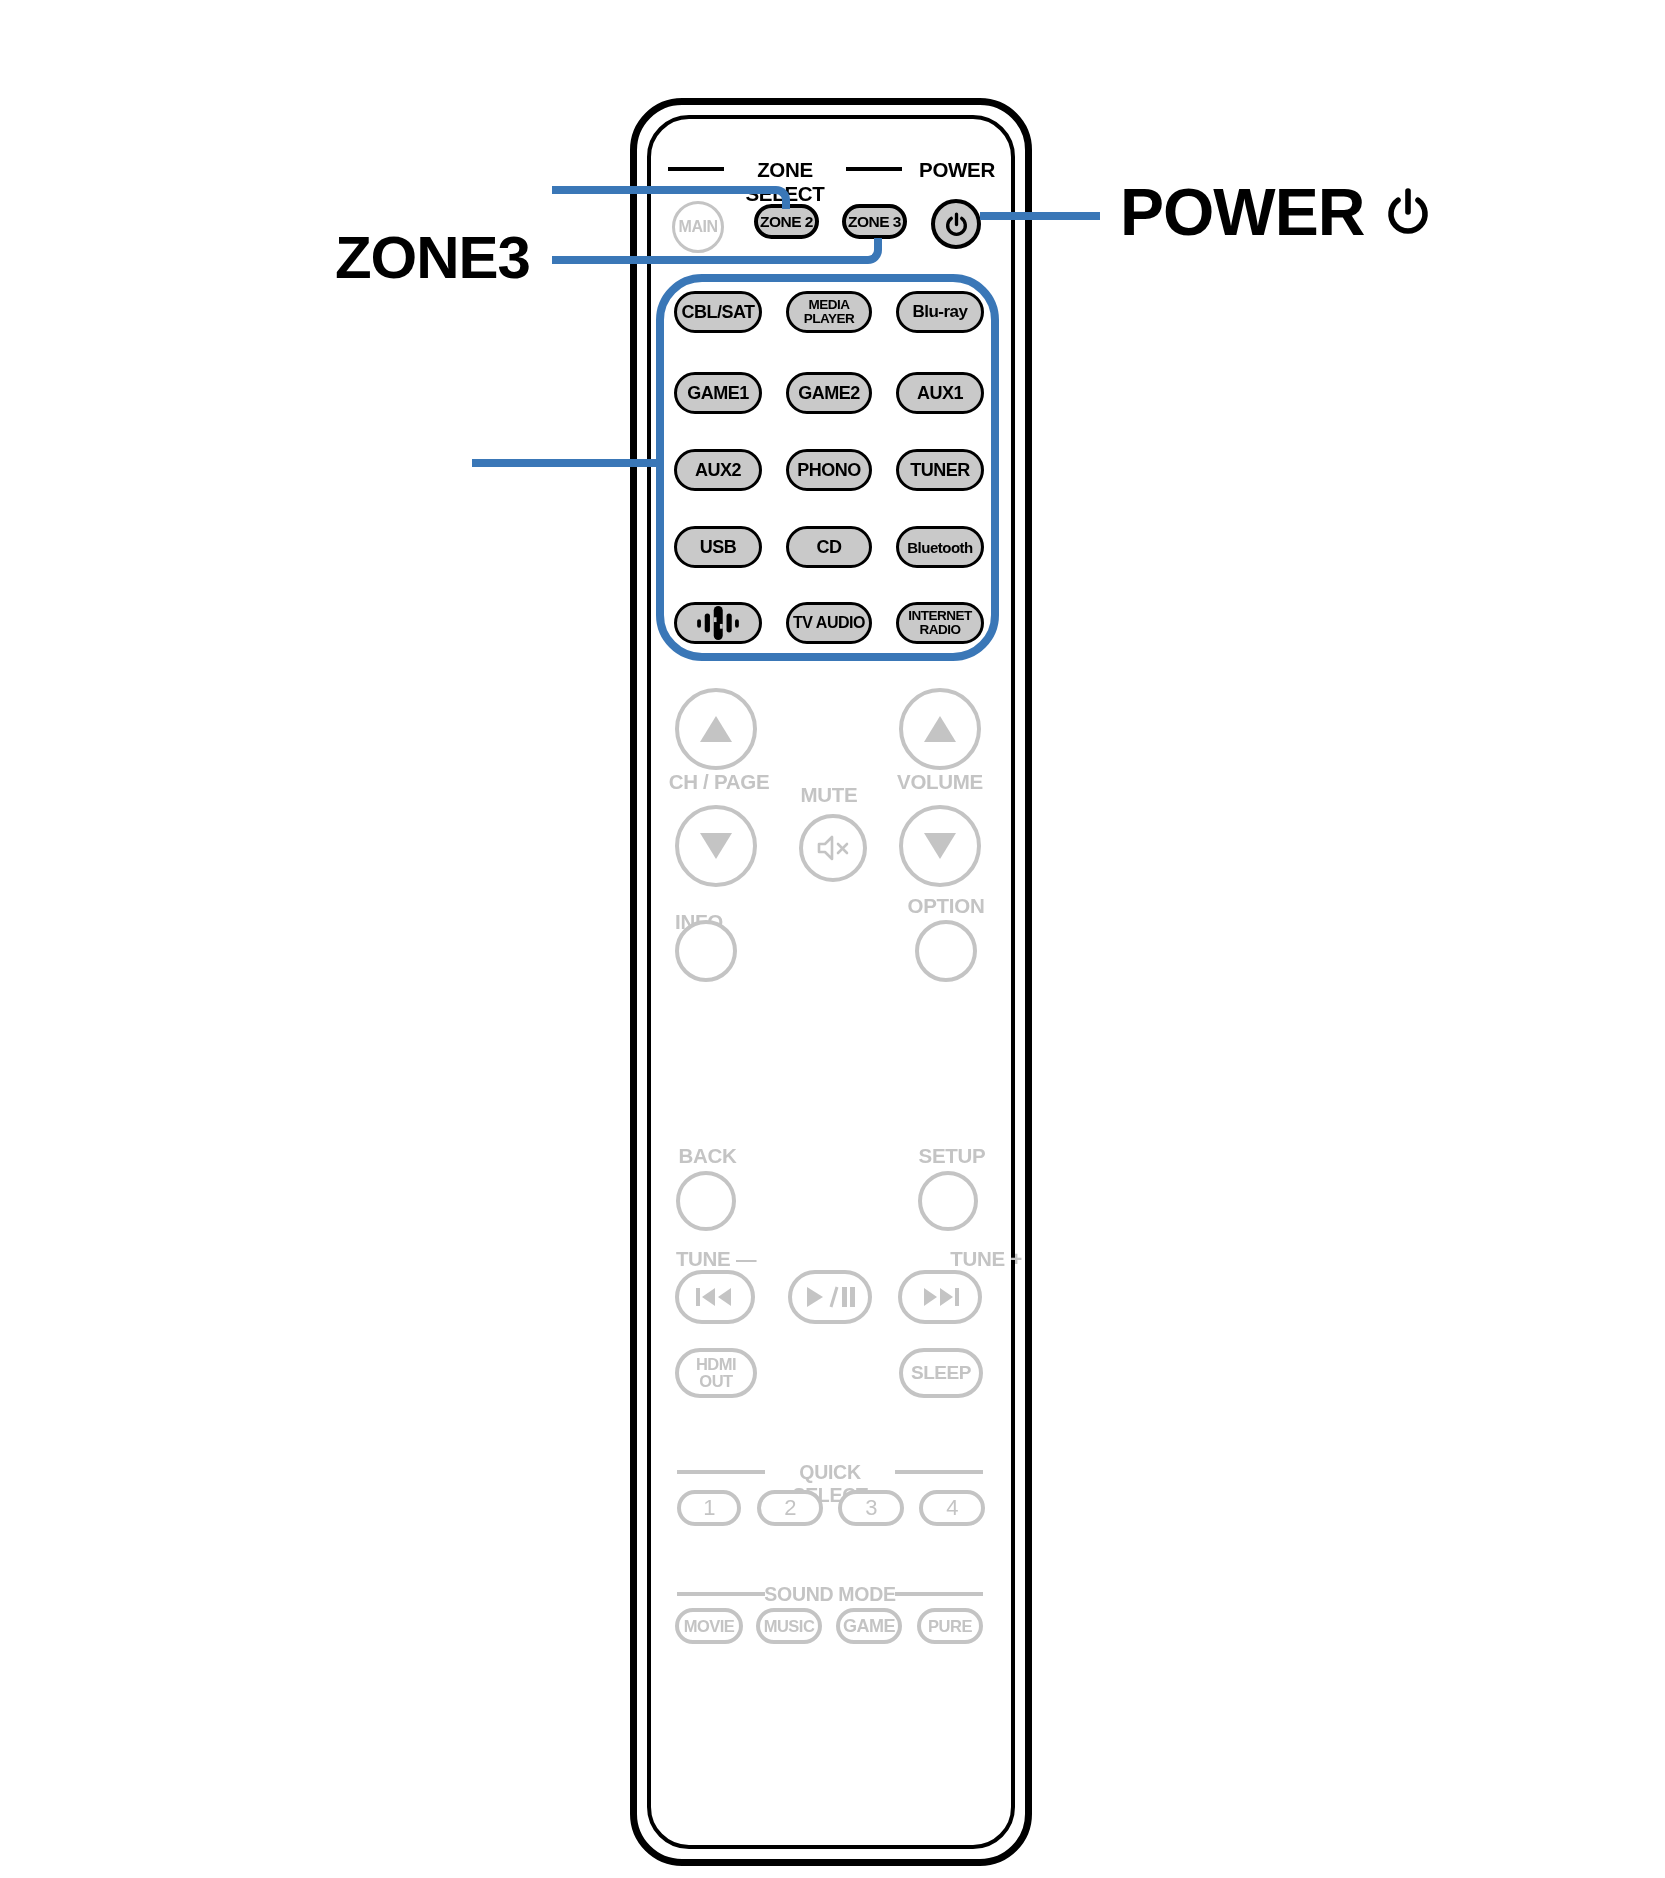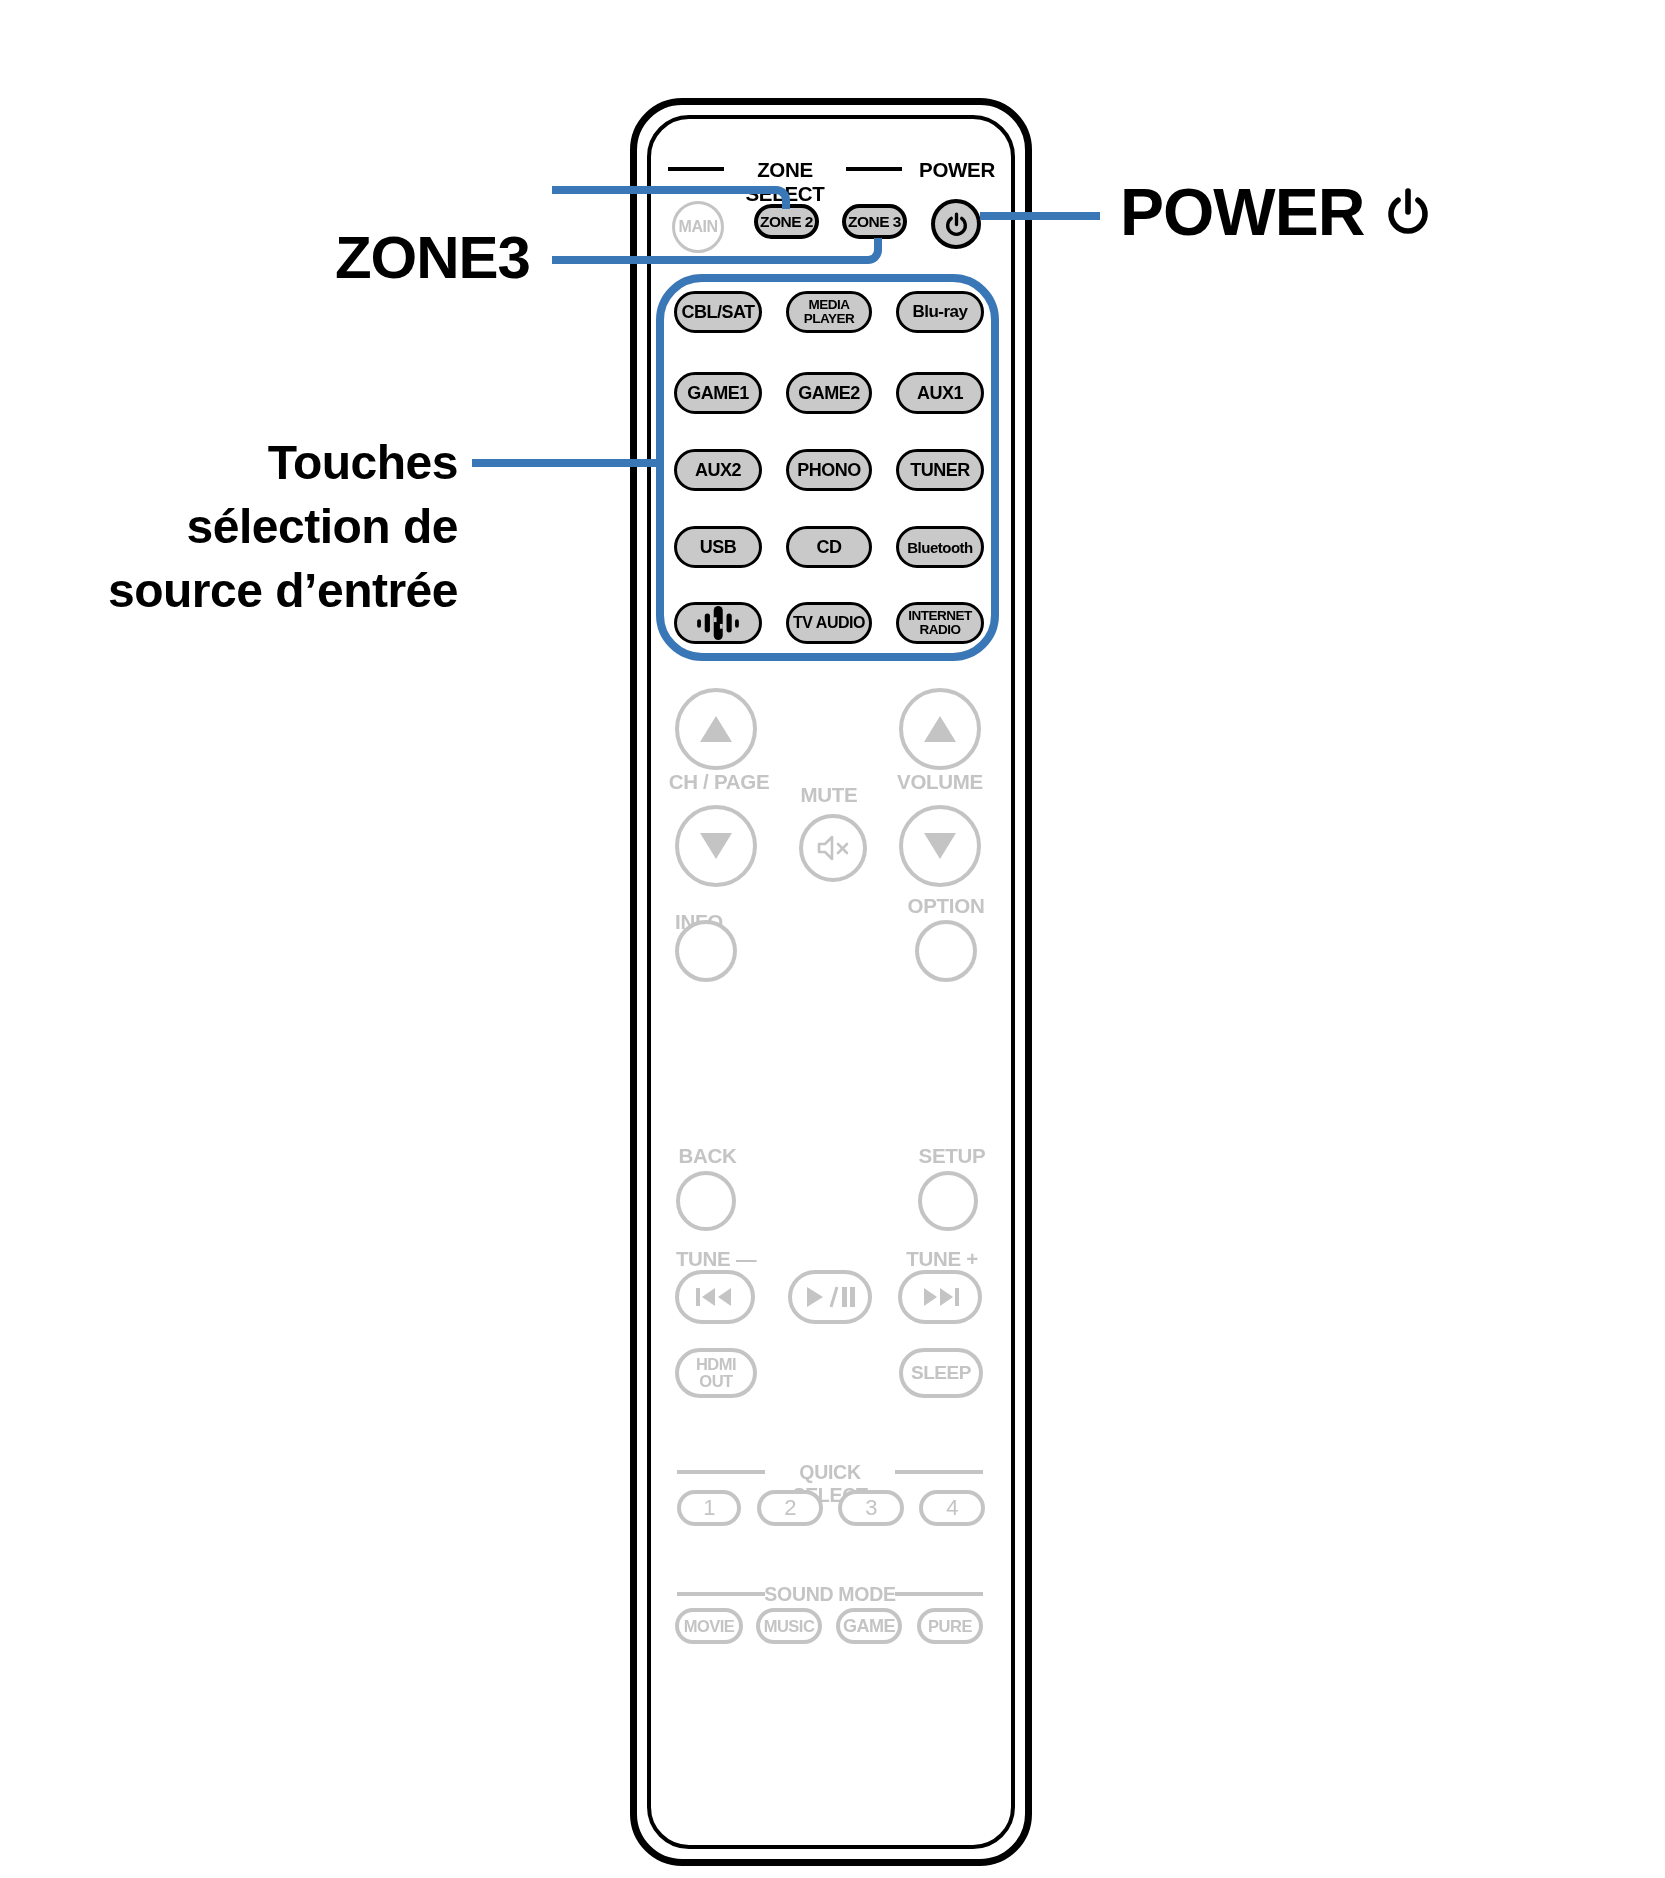--- a/index.html
+++ b/index.html
@@ -195,21 +195,21 @@
   <div class="abs glabel" style="left:886px;top:894px;width:120px;">OPTION</div>
   <div class="abs circ-i" style="left:915px;top:920px;width:62px;height:62px;"></div>
 
 
   <div class="abs glabel" style="left:652px;top:1144px;width:100px;padding-left:11px;">BACK</div>
   <div class="abs circ-i" style="left:676px;top:1171px;width:60px;height:60px;"></div>
   <div class="abs glabel" style="left:892px;top:1144px;width:120px;">SETUP</div>
   <div class="abs circ-i" style="left:918px;top:1171px;width:60px;height:60px;"></div>
 
   <div class="abs glabel" style="left:646px;top:1247px;width:140px;">TUNE —</div>
-  <div class="abs glabel" style="left:872px;top:1247px;width:140px;">TUNE +</div>
+  <div class="abs glabel" style="left:916px;top:1247px;width:140px;">TUNE +</div>
   <div class="abs pill-i" style="left:675px;top:1270px;width:80px;height:54px;">
     <span>
       <svg width="44" height="26" viewBox="0 0 44 26">
         <rect x="3" y="4" width="4" height="18" fill="#c4c4c4"></rect>
         <polygon points="22,4 22,22 9,13" fill="#c4c4c4"></polygon>
         <polygon points="38,4 38,22 25,13" fill="#c4c4c4"></polygon>
       </svg>
     </span>
   </div>
   <div class="abs pill-i" style="left:788px;top:1270px;width:84px;height:54px;">
@@ -277,19 +277,14 @@
   <div class="abs callout pwr-callout" style="left:1120px;top:172px;height:80px;">
     <span>POWER</span>
     <span>
       <svg width="52" height="52" viewBox="0 0 26 26">
         <path d="M8 7.1 A8.5 8.5 0 1 0 18 7.1" stroke="#000" stroke-width="2.8" fill="none" stroke-linecap="round"></path>
         <line x1="13" y1="2.5" x2="13" y2="13" stroke="#000" stroke-width="2.8" stroke-linecap="round"></line>
       </svg>
     </span>
   </div>
 
-  <div class="abs callout src-callout" style="left:40px;top:431px;width:418px;">
-    <div>Touches</div>
-    <div>sélection de</div>
-    <div>source d’entrée</div>
-  </div>
 
 </div>
 
 </body></html>

